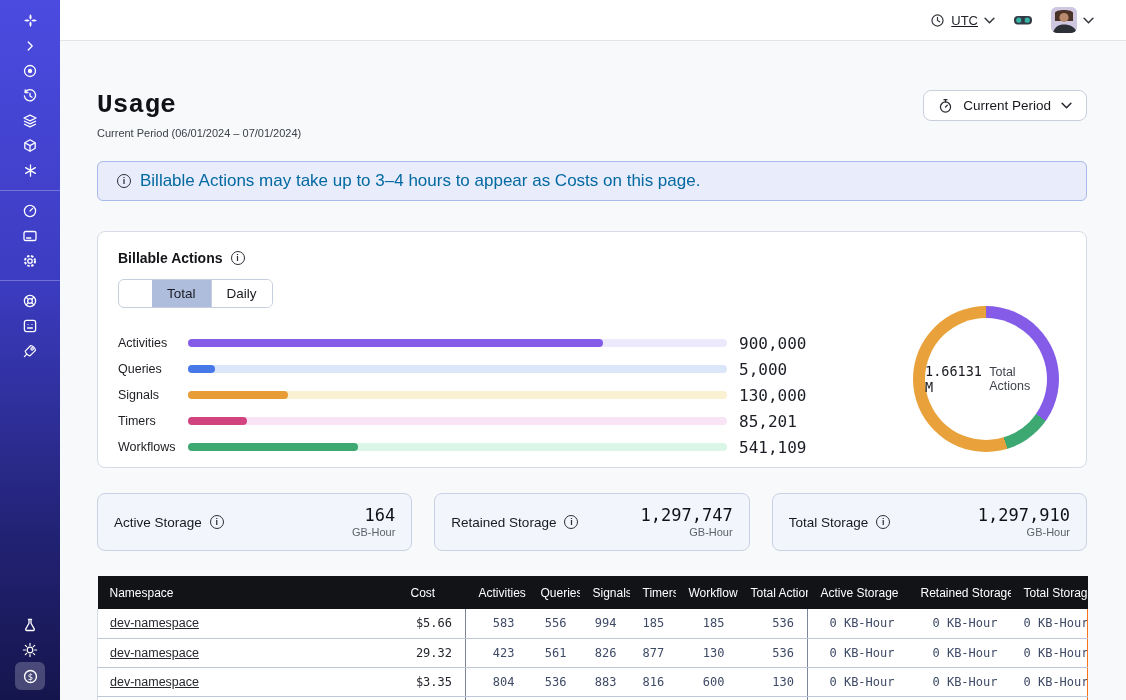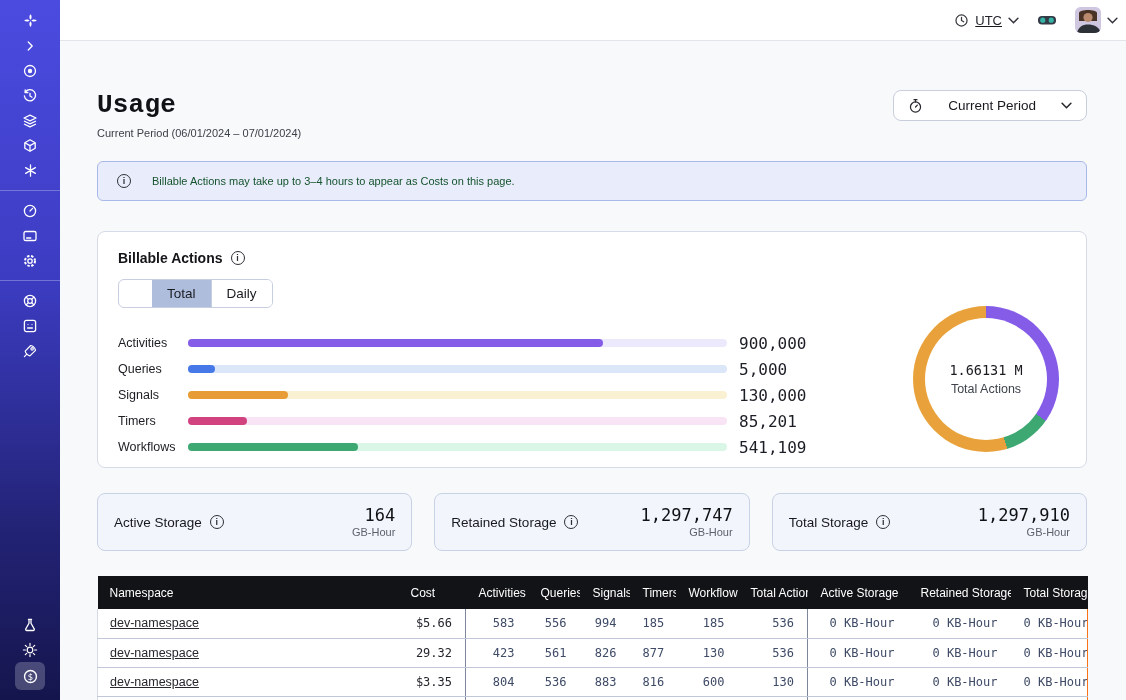--- a/index.html
+++ b/index.html
@@ -13,64 +13,64 @@
     display:flex; flex-direction:column; align-items:center; padding:8px 0 10px; }
   .side-btn { width:32px; height:25px; display:flex; align-items:center; justify-content:center;
     color:#fff; cursor:pointer; border-radius:6px; flex:0 0 auto; }
   .side-div { width:60px; height:1px; background:rgba(255,255,255,.28); margin:7px 0; flex:0 0 auto; }
   .side-spacer { flex:1 1 auto; }
   .side-btn.active { background:rgba(255,255,255,.22); width:30px; height:28px; }
   .side-btn svg { display:block; }
 
   
   .topbar { margin-left:60px; height:41px; background:#fff; border-bottom:1px solid #e4e5ea;
-    display:flex; align-items:center; justify-content:flex-end; gap:18px; padding:0 8px;text-decoration:underline; }
+    display:flex; align-items:center; justify-content:flex-end; gap:18px; padding:0 32px;text-decoration:underline; }
   .tz-btn { display:flex; align-items:center; gap:6px; cursor:pointer; }
   .tz-label { font-size:13px; color:#24262c; }
   .goggles-btn { cursor:pointer; display:flex; }
   .account { display:flex; align-items:center; gap:6px; cursor:pointer; }
   .avatar { width:26px; height:26px; border-radius:6px; overflow:hidden; background:#d9d2ea; }
 
   
   .main { margin-left:60px; height:659px; background:#f8f9fb; padding:49px 39px 0 37px; overflow:hidden; }
 
   .page-head { display:flex; justify-content:space-between; align-items:flex-start; }
   .page-title { font-size:26px; font-weight:600; letter-spacing:.2px; color:#101216;font-family:Liberation Mono, monospace; }
   .page-sub { margin-top:7px; font-size:11px; color:#3c4048; }
-  .period-btn { display:flex; align-items:center; gap:25px; background:#fff; border:1px solid #c8cedb;
+  .period-btn { display:flex; align-items:center; gap:10px; background:#fff; border:1px solid #c8cedb;
     border-radius:8px; height:31px; padding:0 14px; cursor:pointer; }
   .period-label { font-size:13.5px; font-weight:500; color:#17191f; }
 
   .info-ic { display:inline-flex; width:14px; height:14px; border:1.2px solid #2c2f36; border-radius:50%;
     align-items:center; justify-content:center; font-size:9px; font-weight:600; color:#2c2f36; flex:0 0 auto; }
 
   .banner { margin-top:22px; height:40px; background:#e9edfb; border:1px solid #a9b9ea; border-radius:6px;
     display:flex; align-items:center; gap:9px; padding:0 19px; }
-  .banner-text { font-size:11px; color:#14532d;margin-left:12px; }
+  .banner-text { font-size:17px; color:#0369a1; }
 
   
   .ba-card { margin-top:30px; height:237px; background:#fff; border:1px solid #d6dbe7; border-radius:8px;
     padding:18px 20px; position:relative; }
   .ba-head { display:flex; align-items:center; gap:8px; }
   .ba-title { font-size:14px; font-weight:600; color:#141519; }
   .tabs { margin-top:13px; display:inline-flex; border:1px solid #c6cedf; border-radius:6px; overflow:hidden; background:#fff;padding-left:33px; }
   .tab { padding:6px 15px; font-size:13.5px; color:#191b20; cursor:pointer; background:#fff; }
   .tab + .tab { border-left:1px solid #c6cedf; }
   .tab.active { background:#afbddd; font-weight:500; }
 
   .bars { margin-top:22px; width:calc(100% - 255px); }
   .bar-row { display:flex; align-items:center; height:26px; }
   .bar-label { width:70px; font-size:12.5px; color:#1b1d22; flex:0 0 auto; }
   .bar-track { flex:1 1 auto; height:8px; border-radius:4px; position:relative; margin:0 12px 0 0; }
   .bar-fill { position:absolute; left:0; top:0; height:8px; border-radius:4px; }
   .bar-val { width:72px; text-align:left; font-size:16px; color:#1c1e26; flex:0 0 auto; }
 
   .donut { position:absolute; right:27px; top:74px; width:146px; height:146px; border-radius:50%; }
   .donut-hole { position:absolute; inset:12px; background:#fff; border-radius:50%;
-    display:flex; flex-direction:column; align-items:center; justify-content:center; gap:4px; }
+    display:flex; align-items:center; justify-content:center; gap:4px; }
   .donut-val { font-size:13.5px; color:#191b20; }
   .donut-sub { font-size:12.5px; color:#3e434c; }
 
   
   .storage-row { margin-top:25px; display:flex; gap:22px; }
   .st-card { flex:1 1 0; height:58px; background:#f2f5fb; border:1px solid #c9d2e4; border-radius:8px;
     display:flex; align-items:center; justify-content:space-between; padding:0 16px; }
   .st-label-wrap { display:flex; align-items:center; gap:8px; }
   .st-label { font-size:13.5px; color:#17191f; }
   .st-val-wrap { text-align:right; }

